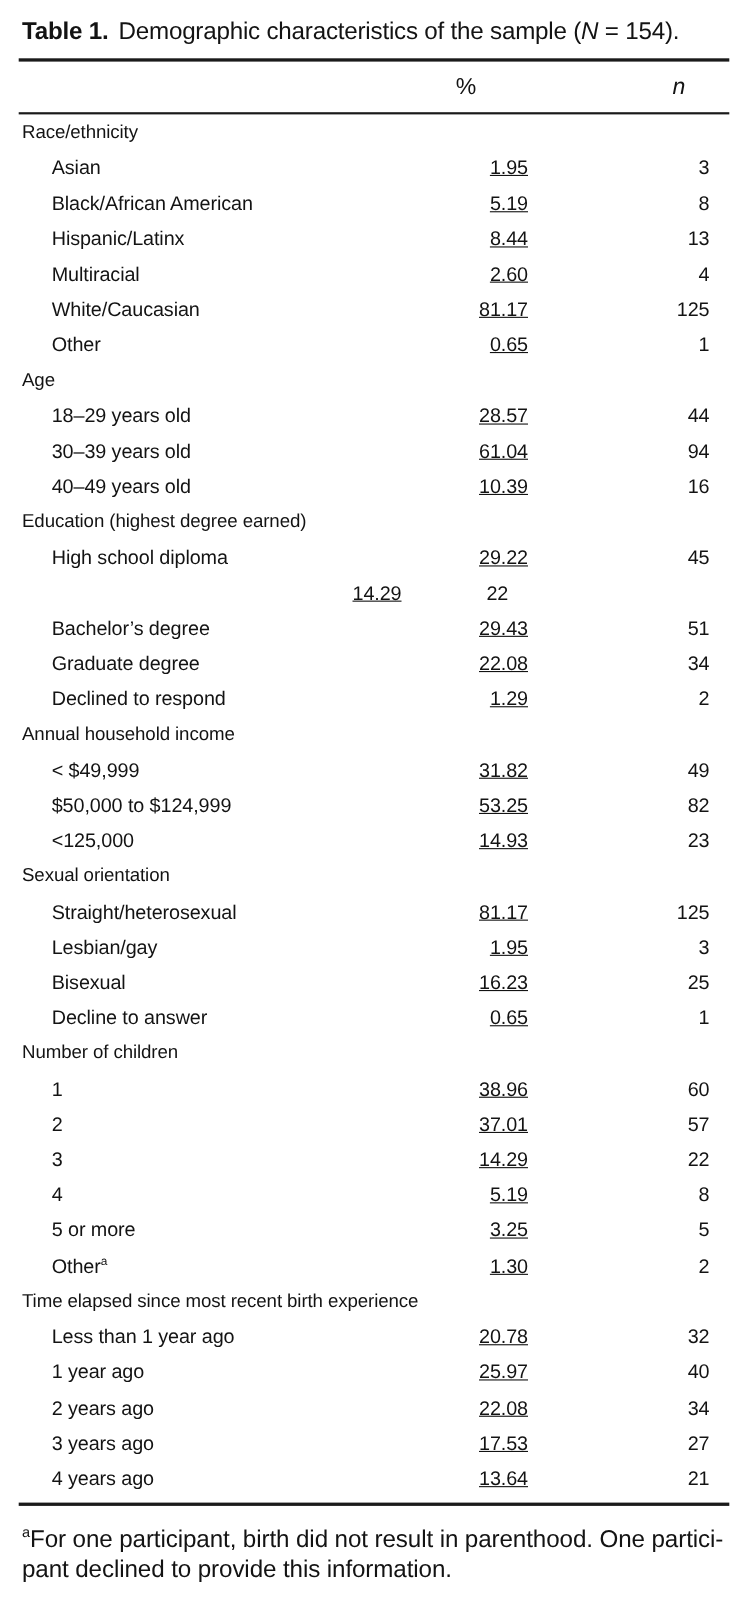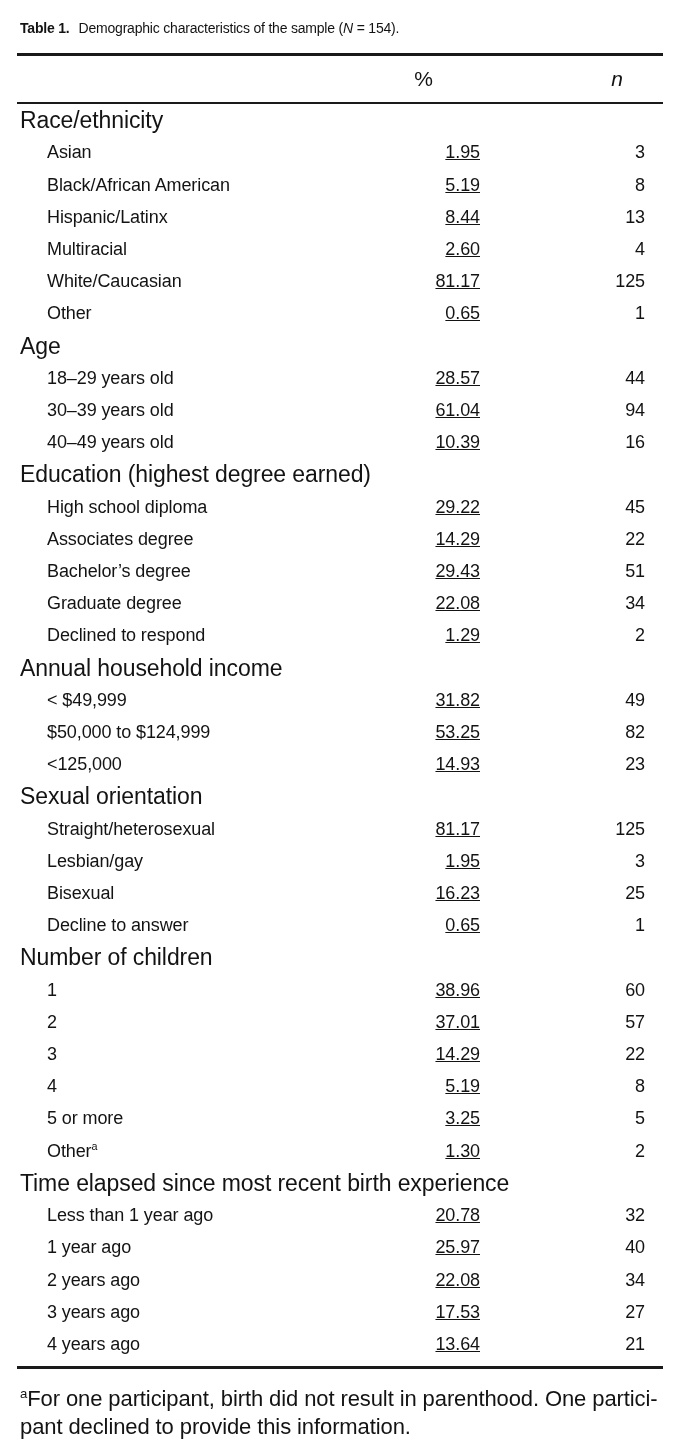--- a/index.html
+++ b/index.html
@@ -8,21 +8,21 @@
     width: 680px;
     height: 1453px;
     background: #ffffff;
     box-sizing: border-box;
     padding: 13px 17px 0 17px;
     font-family: "Liberation Sans", "DejaVu Sans", sans-serif;
     color: #131313;
     overflow: hidden;
   }
   .title {
-    font-size: 14px;
+    font-size: 22px;
     line-height: 30px;
     padding-left: 3px;
     letter-spacing: -0.2px;
     white-space: nowrap;
   }
   .title-label { font-weight: bold; margin-right: 9px; }
   .nvar { font-style: italic; font-family: "Liberation Sans", "DejaVu Sans", sans-serif; }
   .rule { background: #1a1a1a; width: 100%; }
   .rule-top { height: 2.6px; margin-top: 10px; }
   .rule-mid { height: 2.6px; }
@@ -30,21 +30,21 @@
   .header-row {
     display: grid;
     grid-template-columns: 1fr 115px 183px;
     height: 46px;
     line-height: 46px;
     font-size: 21px;
   }
   .pct-head { text-align: right; padding-right: 47px; }
   .n-head { text-align: right; padding-right: 40px; }
   .row.section-row {
-    font-size: 23px;
+    font-size: 17px;
     line-height: 32.2px;
     padding-left: 3px;
     white-space: nowrap;
     letter-spacing: -0.1px;
   }
   .row.item-row {
     display: grid;
     grid-template-columns: 1fr 115px 183px;
     font-size: 18px;
     line-height: 32.2px;
@@ -129,21 +129,20 @@
         <div class="cell pct-cell">10.39</div>
         <div class="cell n-cell">16</div>
       </div>
       <div class="row section-row">Education (highest degree earned)</div>
       <div class="row item-row">
         <div class="cell label-cell">High school diploma</div>
         <div class="cell pct-cell">29.22</div>
         <div class="cell n-cell">45</div>
       </div>
       <div class="row item-row">
-        <div class="cell label-cell">Associates degree</div>
         <div class="cell pct-cell">14.29</div>
         <div class="cell n-cell">22</div>
       </div>
       <div class="row item-row">
         <div class="cell label-cell">Bachelor’s degree</div>
         <div class="cell pct-cell">29.43</div>
         <div class="cell n-cell">51</div>
       </div>
       <div class="row item-row">
         <div class="cell label-cell">Graduate degree</div>

